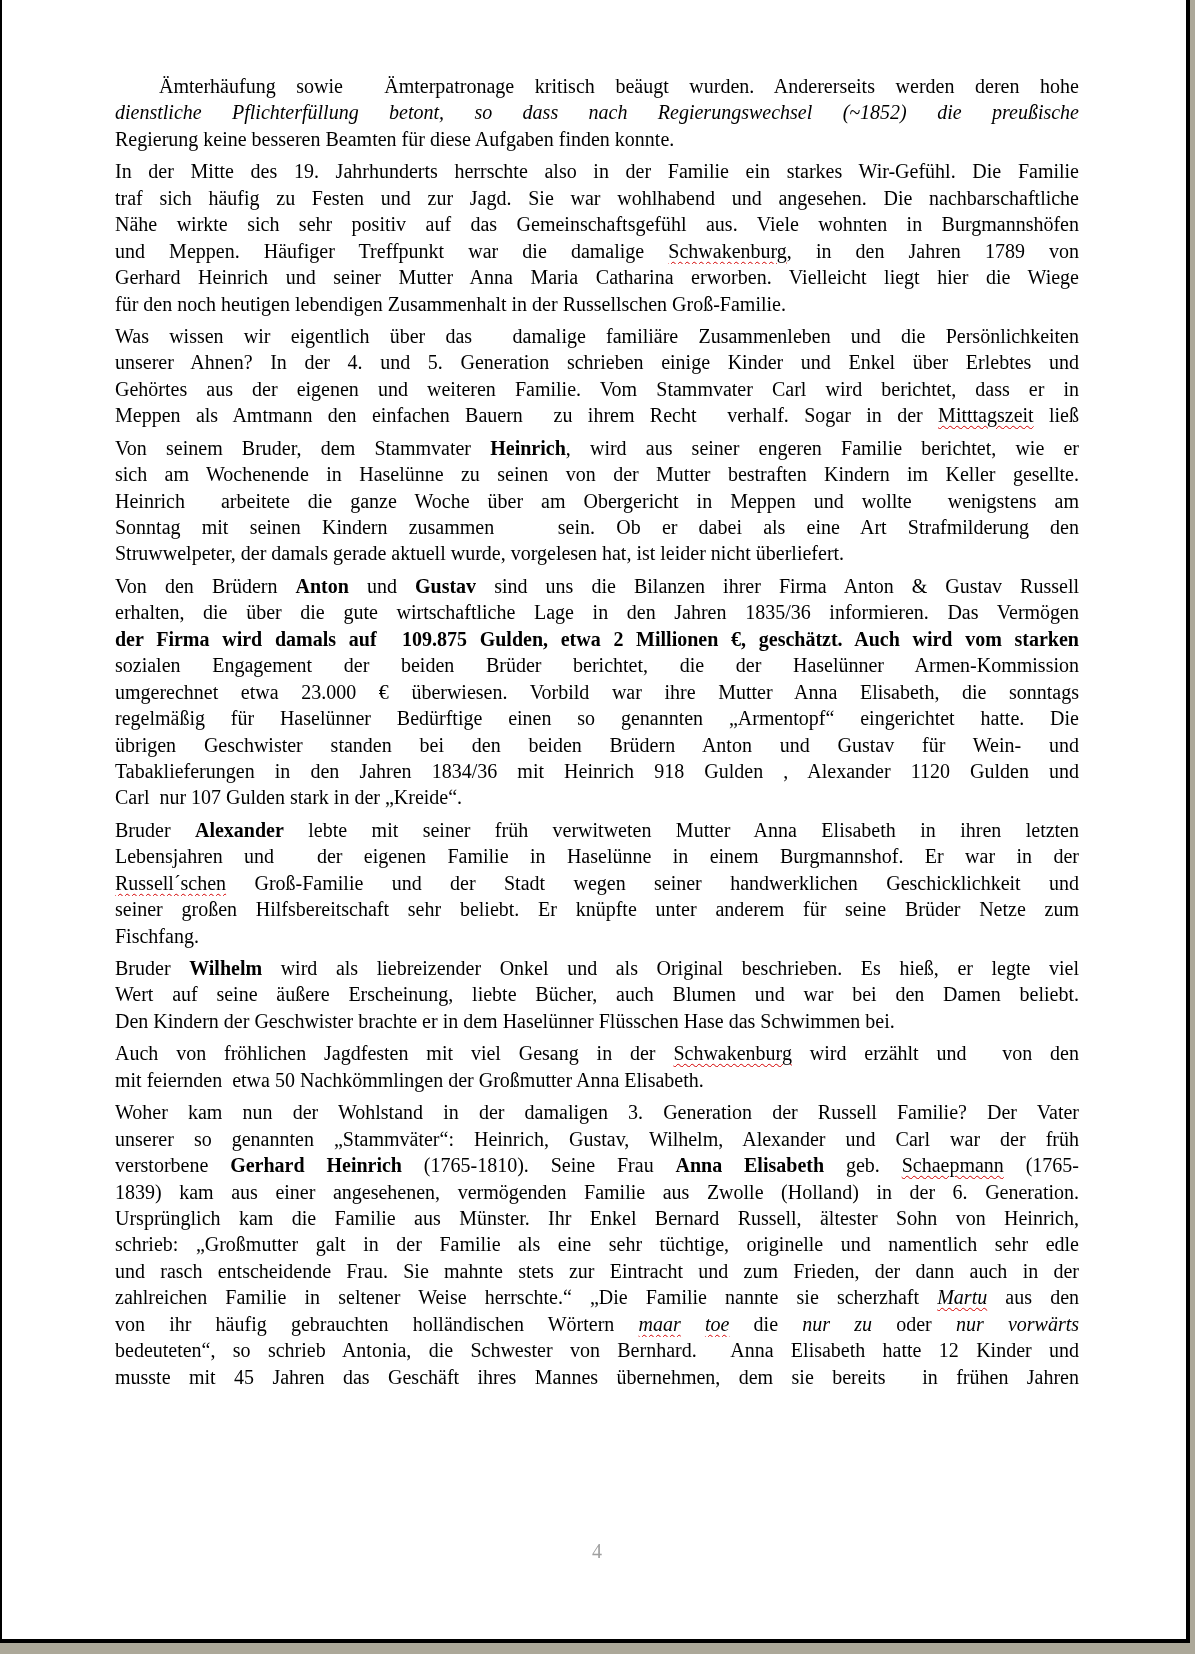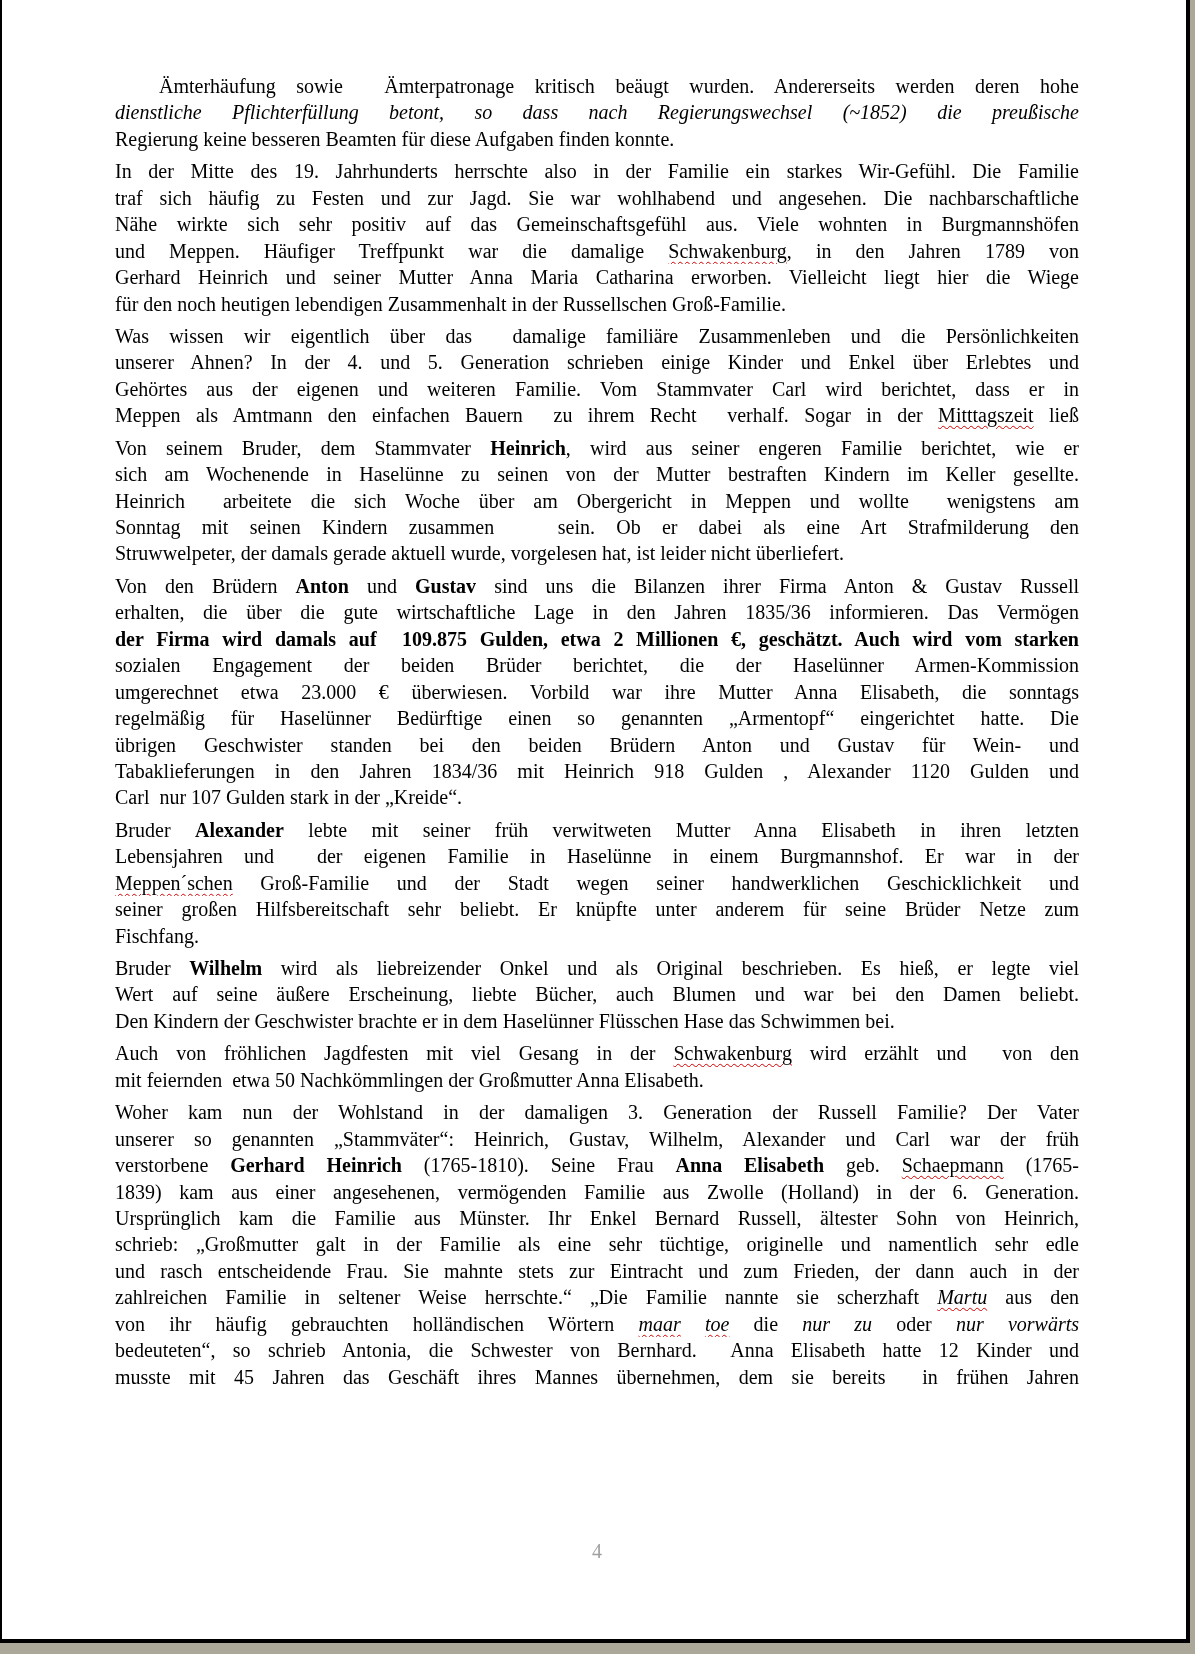--- a/index.html
+++ b/index.html
@@ -84,39 +84,39 @@
       </div>
       <div class="para">
         <span class="line" style="white-space: nowrap;"><span style="white-space: pre-wrap;">Was wissen wir eigentlich über das  damalige familiäre Zusammenleben und die Persönlichkeiten</span></span>
         <span class="line" style="white-space: nowrap;"><span style="white-space: pre-wrap;">unserer Ahnen? In der 4. und 5. Generation schrieben einige Kinder und Enkel über Erlebtes und</span></span>
         <span class="line" style="white-space: nowrap;"><span style="white-space: pre-wrap;">Gehörtes aus der eigenen und weiteren Familie. Vom Stammvater Carl wird berichtet, dass er in</span></span>
         <span class="line" style="white-space: nowrap;"><span style="white-space: pre-wrap;">Meppen als Amtmann den einfachen Bauern  zu ihrem Recht  verhalf. Sogar in der </span><span class="seg-spell" style="white-space: pre-wrap;">Mitttagszeit</span><span style="white-space: pre-wrap;"> ließ</span></span>
       </div>
       <div class="para">
         <span class="line" style="white-space: nowrap;"><span style="white-space: pre-wrap;">Von seinem Bruder, dem Stammvater </span><span class="seg-bold" style="white-space: pre-wrap;">Heinrich</span><span style="white-space: pre-wrap;">, wird aus seiner engeren Familie berichtet, wie er</span></span>
         <span class="line" style="white-space: nowrap;"><span style="white-space: pre-wrap;">sich am Wochenende in Haselünne zu seinen von der Mutter bestraften Kindern im Keller gesellte.</span></span>
-        <span class="line" style="white-space: nowrap;"><span style="white-space: pre-wrap;">Heinrich  arbeitete die sich Woche über am Obergericht in Meppen und wollte  wenigstens am</span></span>
+        <span class="line" style="white-space: nowrap;"><span style="white-space: pre-wrap;">Heinrich  arbeitete die ganze Woche über am Obergericht in Meppen und wollte  wenigstens am</span></span>
         <span class="line" style="white-space: nowrap;"><span style="white-space: pre-wrap;">Sonntag mit seinen Kindern zusammen   sein. Ob er dabei als eine Art Strafmilderung den</span></span>
         <span class="line last" style="white-space: nowrap;"><span style="white-space: pre-wrap;">Struwwelpeter, der damals gerade aktuell wurde, vorgelesen hat, ist leider nicht überliefert.</span></span>
       </div>
       <div class="para">
         <span class="line" style="white-space: nowrap;"><span style="white-space: pre-wrap;">Von den Brüdern </span><span class="seg-bold" style="white-space: pre-wrap;">Anton</span><span style="white-space: pre-wrap;"> und </span><span class="seg-bold" style="white-space: pre-wrap;">Gustav</span><span style="white-space: pre-wrap;"> sind uns die Bilanzen ihrer Firma Anton &amp; Gustav Russell</span></span>
         <span class="line" style="white-space: nowrap;"><span style="white-space: pre-wrap;">erhalten, die über die gute wirtschaftliche Lage in den Jahren 1835/36 informieren. Das Vermögen</span></span>
         <span class="line" style="white-space: nowrap;"><span style="white-space: pre-wrap; font-weight: bold;">der Firma wird damals auf  109.875 Gulden, etwa 2 Millionen €, geschätzt. Auch wird vom starken</span></span>
         <span class="line" style="white-space: nowrap;"><span style="white-space: pre-wrap;">sozialen Engagement der beiden Brüder berichtet, die der Haselünner Armen-Kommission</span></span>
         <span class="line" style="white-space: nowrap;"><span style="white-space: pre-wrap;">umgerechnet etwa 23.000 € überwiesen. Vorbild war ihre Mutter Anna Elisabeth, die sonntags</span></span>
         <span class="line" style="white-space: nowrap;"><span style="white-space: pre-wrap;">regelmäßig für Haselünner Bedürftige einen so genannten „Armentopf“ eingerichtet hatte. Die</span></span>
         <span class="line" style="white-space: nowrap;"><span style="white-space: pre-wrap;">übrigen Geschwister standen bei den beiden Brüdern Anton und Gustav für Wein- und</span></span>
         <span class="line" style="white-space: nowrap;"><span style="white-space: pre-wrap;">Tabaklieferungen in den Jahren 1834/36 mit Heinrich 918 Gulden , Alexander 1120 Gulden und</span></span>
         <span class="line last" style="white-space: nowrap;"><span style="white-space: pre-wrap;">Carl  nur 107 Gulden stark in der „Kreide“.</span></span>
       </div>
       <div class="para">
         <span class="line" style="white-space: nowrap;"><span style="white-space: pre-wrap;">Bruder </span><span class="seg-bold" style="white-space: pre-wrap;">Alexander</span><span style="white-space: pre-wrap;"> lebte mit seiner früh verwitweten Mutter Anna Elisabeth in ihren letzten</span></span>
         <span class="line" style="white-space: nowrap;"><span style="white-space: pre-wrap;">Lebensjahren und  der eigenen Familie in Haselünne in einem Burgmannshof. Er war in der</span></span>
-        <span class="line" style="white-space: nowrap;"><span class="seg-spell" style="white-space: pre-wrap;">Meppen´schen</span><span style="white-space: pre-wrap;"> Groß-Familie und der Stadt wegen seiner handwerklichen Geschicklichkeit und</span></span>
+        <span class="line" style="white-space: nowrap;"><span class="seg-spell" style="white-space: pre-wrap;">Russell´schen</span><span style="white-space: pre-wrap;"> Groß-Familie und der Stadt wegen seiner handwerklichen Geschicklichkeit und</span></span>
         <span class="line" style="white-space: nowrap;"><span style="white-space: pre-wrap;">seiner großen Hilfsbereitschaft sehr beliebt. Er knüpfte unter anderem für seine Brüder Netze zum</span></span>
         <span class="line last" style="white-space: nowrap;"><span style="white-space: pre-wrap;">Fischfang.</span></span>
       </div>
       <div class="para">
         <span class="line" style="white-space: nowrap;"><span style="white-space: pre-wrap;">Bruder </span><span class="seg-bold" style="white-space: pre-wrap;">Wilhelm</span><span style="white-space: pre-wrap;"> wird als liebreizender Onkel und als Original beschrieben. Es hieß, er legte viel</span></span>
         <span class="line" style="white-space: nowrap;"><span style="white-space: pre-wrap;">Wert auf seine äußere Erscheinung, liebte Bücher, auch Blumen und war bei den Damen beliebt.</span></span>
         <span class="line last" style="white-space: nowrap;"><span style="white-space: pre-wrap;">Den Kindern der Geschwister brachte er in dem Haselünner Flüsschen Hase das Schwimmen bei.</span></span>
       </div>
       <div class="para">
         <span class="line" style="white-space: nowrap;"><span style="white-space: pre-wrap;">Auch von fröhlichen Jagdfesten mit viel Gesang in der </span><span class="seg-spell" style="white-space: pre-wrap;">Schwakenburg</span><span style="white-space: pre-wrap;"> wird erzählt und  von den</span></span>

